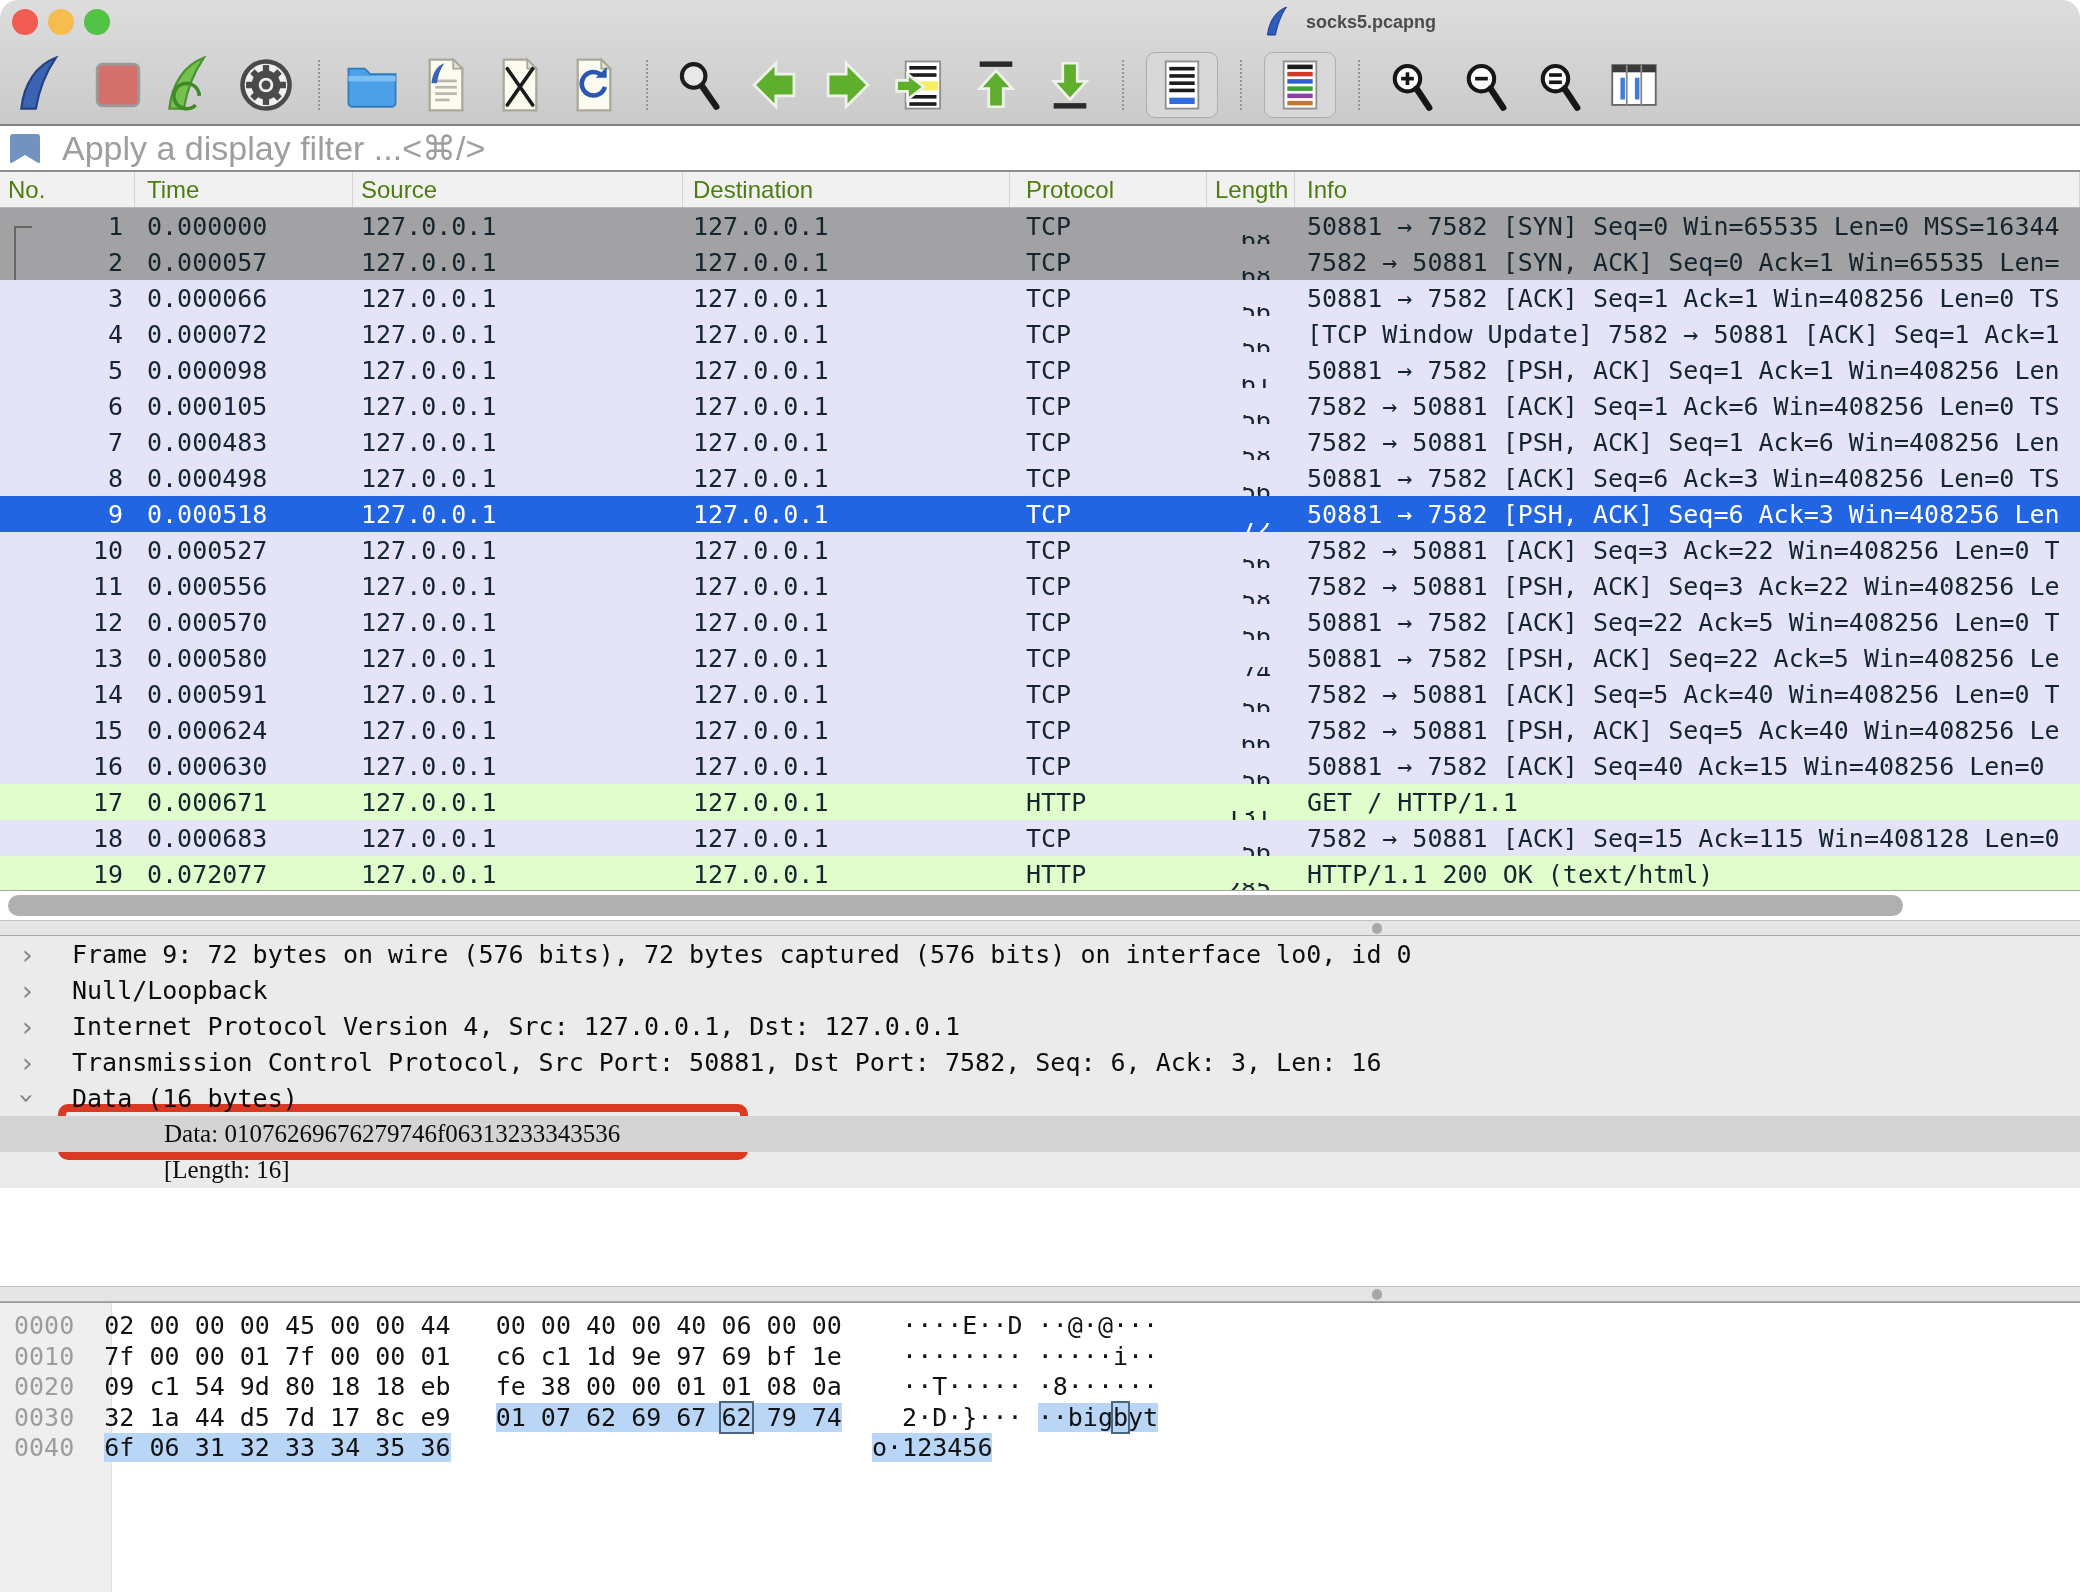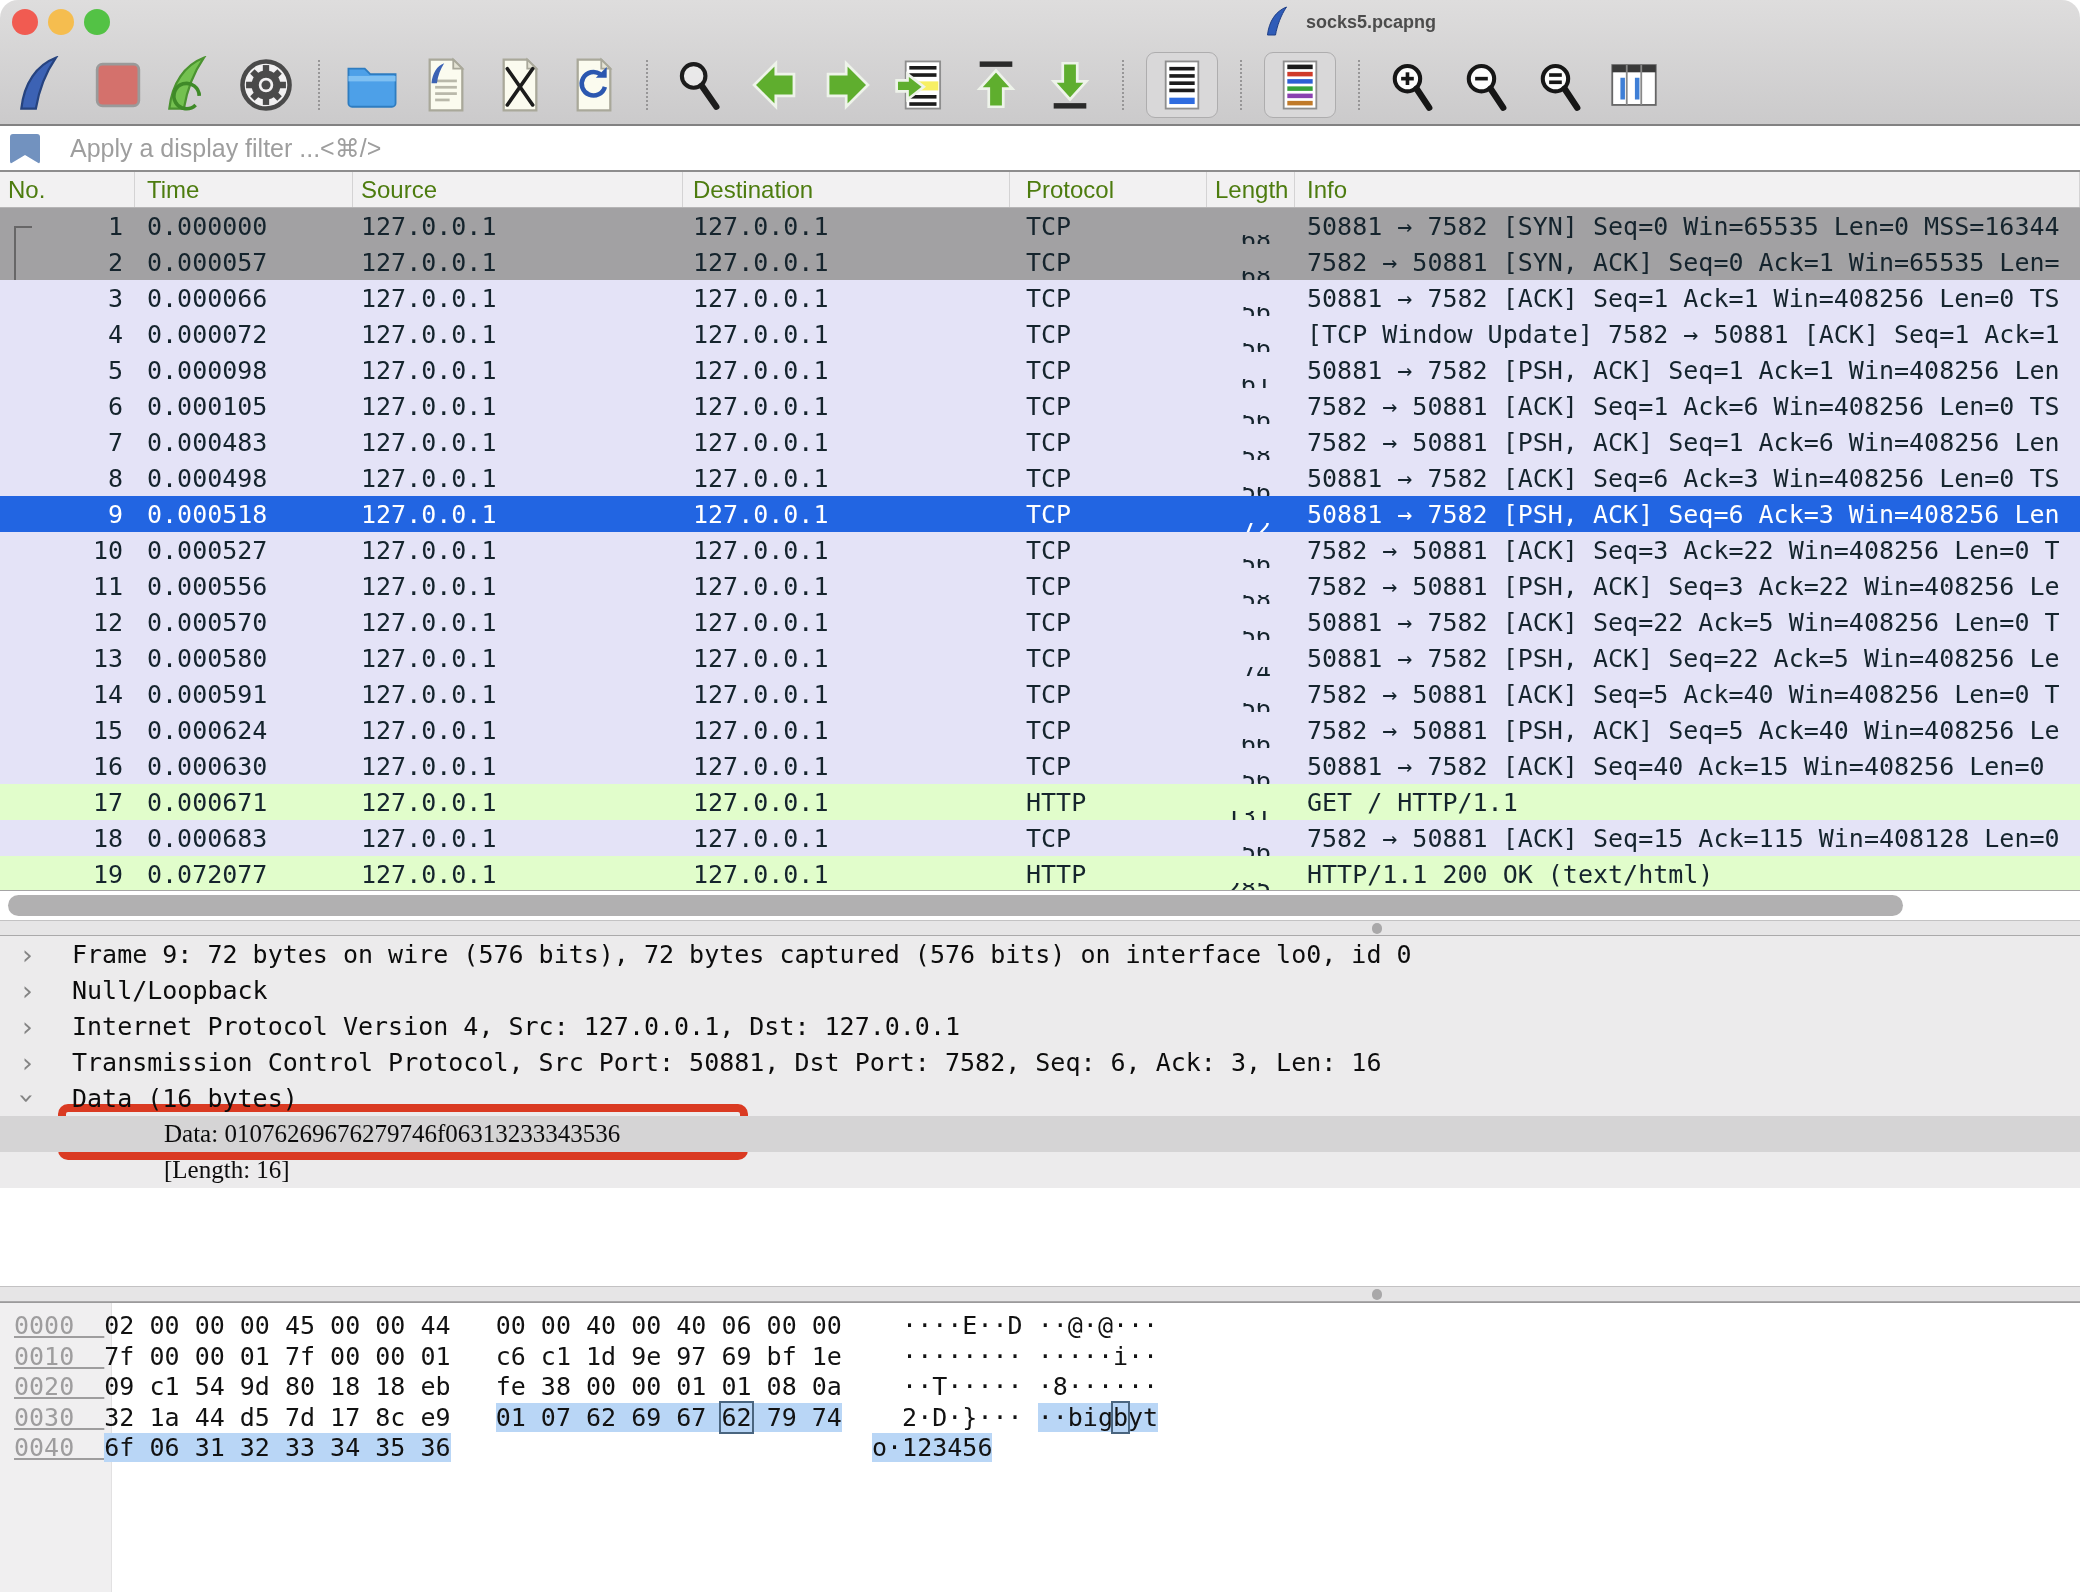--- a/index.html
+++ b/index.html
@@ -23,22 +23,22 @@
   .tool{width:60px;height:60px;display:flex;align-items:center;justify-content:center;}
   .tool svg{width:58px;height:58px;}
   .toolbox{width:72px;height:66px;background:#d9d8d9;border:1px solid #aeadae;border-radius:9px;
            display:flex;align-items:center;justify-content:center;}
   .tsep{width:2px;height:50px;border-left:2px dotted #979697;margin:0 8px;}
   
   .filterbar{position:absolute;left:0;top:126px;width:2080px;height:46px;background:#ffffff;
              border-bottom:2px solid #8e8d8e;}
   .bookmark{position:absolute;left:10px;top:8px;width:30px;height:30px;background:#7292bf;border-radius:3px;
             clip-path:polygon(0 0,100% 0,100% 100%,50% 70%,0 100%);}
-  .filterbar input{position:absolute;left:68px;top:0;height:100%;width:1600px;border:none;outline:none;
-                   font-family:"Liberation Sans",sans-serif;font-size:25px;color:#222;background:transparent;}
+  .filterbar input{position:absolute;left:60px;top:0;height:100%;width:1600px;border:none;outline:none;
+                   font-family:"Liberation Sans",sans-serif;font-size:34px;color:#222;background:transparent;}
   .filterbar input::placeholder{color:#9e9e9e;}
   
   .plheader{position:absolute;left:0;top:172px;width:2080px;height:36px;background:#f2f1f2;
             display:grid;grid-template-columns:135px 218px 330px 327px 197px 88px 1fr;
             font-family:"Liberation Sans",sans-serif;font-size:24px;color:#4d7c0f;
             border-bottom:1px solid #b6b5b6;}
   .plheader .hc{display:flex;align-items:center;border-right:1px solid #d4d3d4;overflow:hidden;white-space:nowrap;}
   .plrows{position:absolute;left:0;top:208px;width:2080px;height:682px;overflow:hidden;}
   .prow{width:2080px;height:36px;display:grid;grid-template-columns:135px 218px 330px 327px 197px 88px 1fr;
         font-size:25px;color:#15242d;white-space:nowrap;}
@@ -71,21 +71,21 @@
   .chev.open{transform:rotate(90deg);}
   .dtext{position:absolute;left:72px;}
   .dtext.ind1{left:164px;font-family:Liberation Serif, serif;}
   .redbox{position:absolute;left:58px;top:168px;width:690px;height:56px;
           border:8px solid var(--annotation-red,#da3a22);border-radius:10px;pointer-events:none;}
   
   .hexpane{position:absolute;left:0;top:1302px;width:2080px;height:290px;background:#ffffff;border-top:1px solid #9b9a9b;}
   .hexgutter{position:absolute;left:0;top:0;width:112px;height:290px;background:#f0eff0;border-right:1px solid #e2e1e2;}
   .hexrows{position:absolute;left:0;top:8px;}
   .hrow{white-space:pre;font-size:25px;line-height:30.5px;color:#121212;padding-left:14px;}
-  .hrow .off{color:#9e9d9e;text-decoration:underline;}
+  .hrow .off{color:#9e9d9e;}
   .hl{background:var(--hex-highlight,#b9d6f6);}
   .bbox{outline:2px solid #4a657f;}
 </style>
 </head>
 <body>
 
 <div class="window">
 
   <div class="chrome">
     <div class="titlebar">

